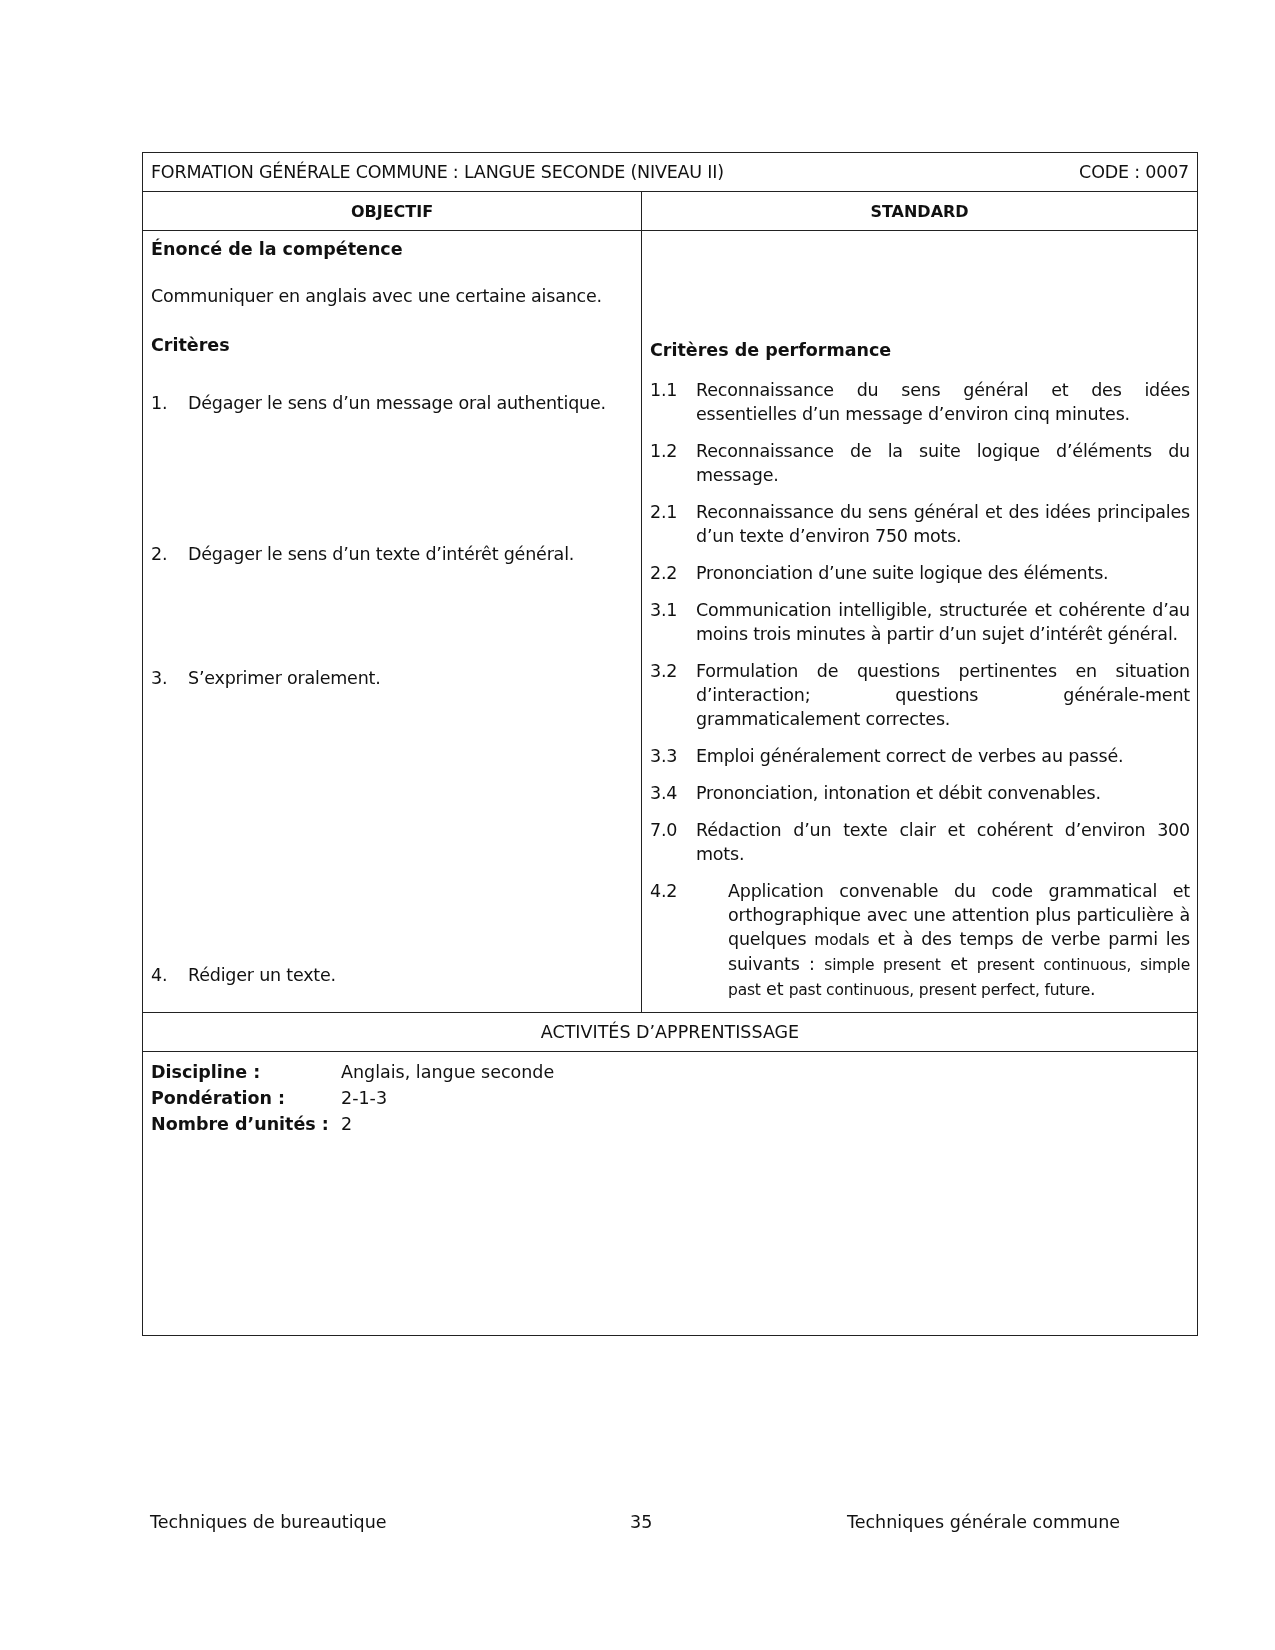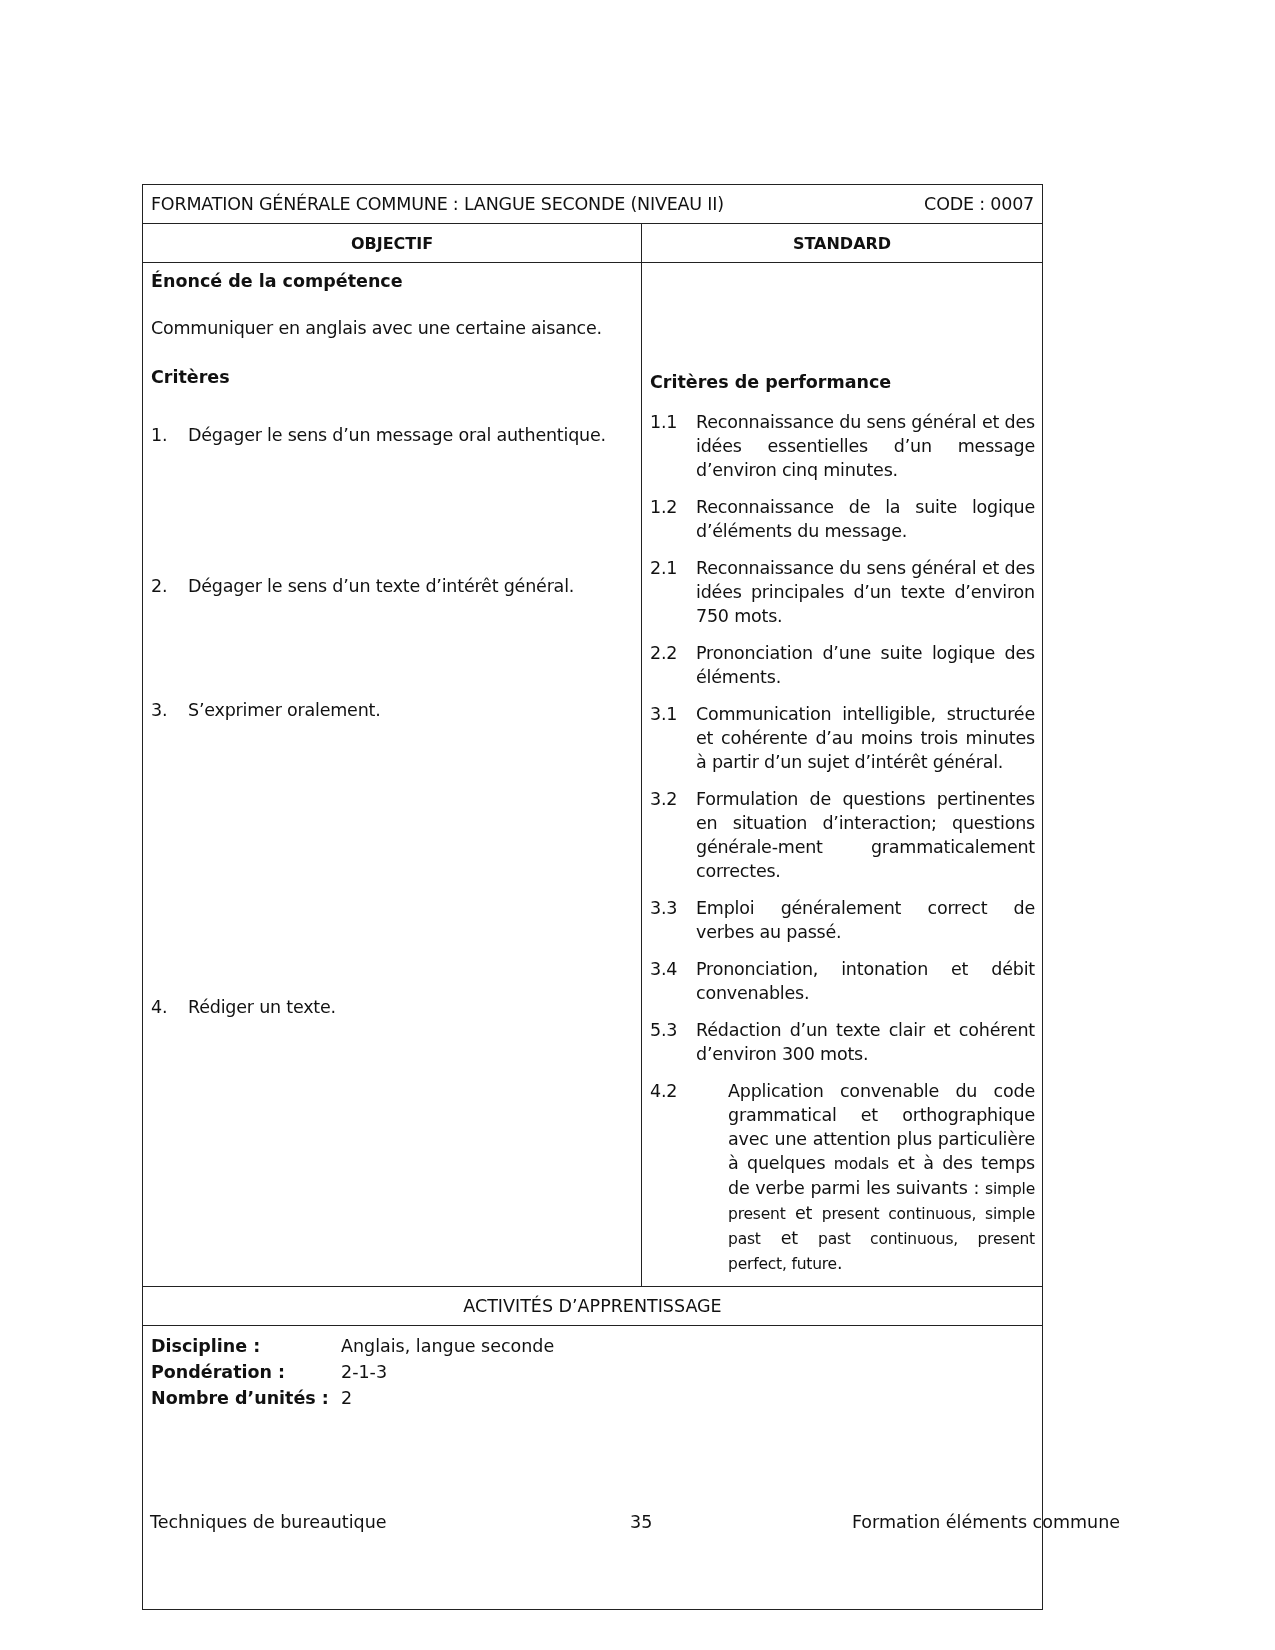--- a/index.html
+++ b/index.html
@@ -1,18 +1,18 @@
 <!DOCTYPE html>
 <html><head>
 <meta charset="utf-8">
 <style>
   html, body { margin: 0; padding: 0; background: #ffffff; }
   body { width: 1275px; height: 1650px; position: relative; font-family: "DejaVu Sans", sans-serif; color: #111; }
   .page { position: absolute; left: 0; top: 0; width: 1275px; height: 1650px; }
-  .tbl { position: absolute; left: 142px; top: 152px; width: 901px; border: 1.2px solid #222; box-sizing: border-box; margin-top: 32px; }
+  .tbl { position: absolute; left: 142px; top: 152px; width: 1056px; border: 1.2px solid #222; box-sizing: border-box; }
   .row-title { height: 38px; border-bottom: 1.2px solid #222; display: flex; align-items: center; justify-content: space-between; padding: 0 8px; font-size: 17.5px; letter-spacing: -0.2px; }
   .row-heads { height: 38px; border-bottom: 1.2px solid #222; display: flex; font-size: 16px; font-weight: bold; }
   .row-heads > div { display: flex; align-items: center; justify-content: center; }
   .col-l { width: 499px; box-sizing: border-box; border-right: 1.2px solid #222; }
   .col-r { flex: 1; }
   .body { display: flex; }
   .body .col-l { padding: 8px 8px 0 8px; position: relative; }
   .body .col-r { padding: 8px 7px 6px 8px; }
   .bold { font-weight: bold; font-size: 17.5px; }
   .txt { font-size: 17.5px; line-height: 24px; letter-spacing: -0.2px; }
@@ -97,21 +97,21 @@
             </div>
             <div class="crit txt">
               <span class="crit-num">3.3</span>
               <span class="crit-text">Emploi généralement correct de verbes au passé.</span>
             </div>
             <div class="crit txt">
               <span class="crit-num">3.4</span>
               <span class="crit-text">Prononciation, intonation et débit convenables.</span>
             </div>
             <div class="crit txt">
-              <span class="crit-num">5.3</span>
+              <span class="crit-num">7.0</span>
               <span class="crit-text">Rédaction d’un texte clair et cohérent d’environ 300 mots.</span>
             </div>
           </div>
         <div class="crit txt" style="margin-bottom:4px;gap:32px;">
           <span class="crit-num">4.2</span>
           <span class="crit-text"><span>Application convenable du code grammatical et orthographique avec une attention plus particulière à quelques </span><span class="ital">modals</span><span> et à des temps de verbe parmi les suivants : </span><span class="ital">simple present</span><span> et </span><span class="ital">present continuous, simple past</span><span> et </span><span class="ital">past continuous, present perfect, future</span><span>.</span></span>
         </div>
       </div>
     </div>
     <div class="row-act">ACTIVITÉS D’APPRENTISSAGE</div>
@@ -127,15 +127,15 @@
       <div class="kv">
         <span class="k">Nombre d’unités :</span>
         <span>2</span>
       </div>
     </div>
   </div>
 
   <div class="footer">
     <span style="left:0;">Techniques de bureautique</span>
     <span style="left:480px;">35</span>
-    <span style="right:0;">Formation éléments commune</span>
+    <span style="right:0;">Techniques générale commune</span>
   </div>
 </div>
 
 </body></html>

